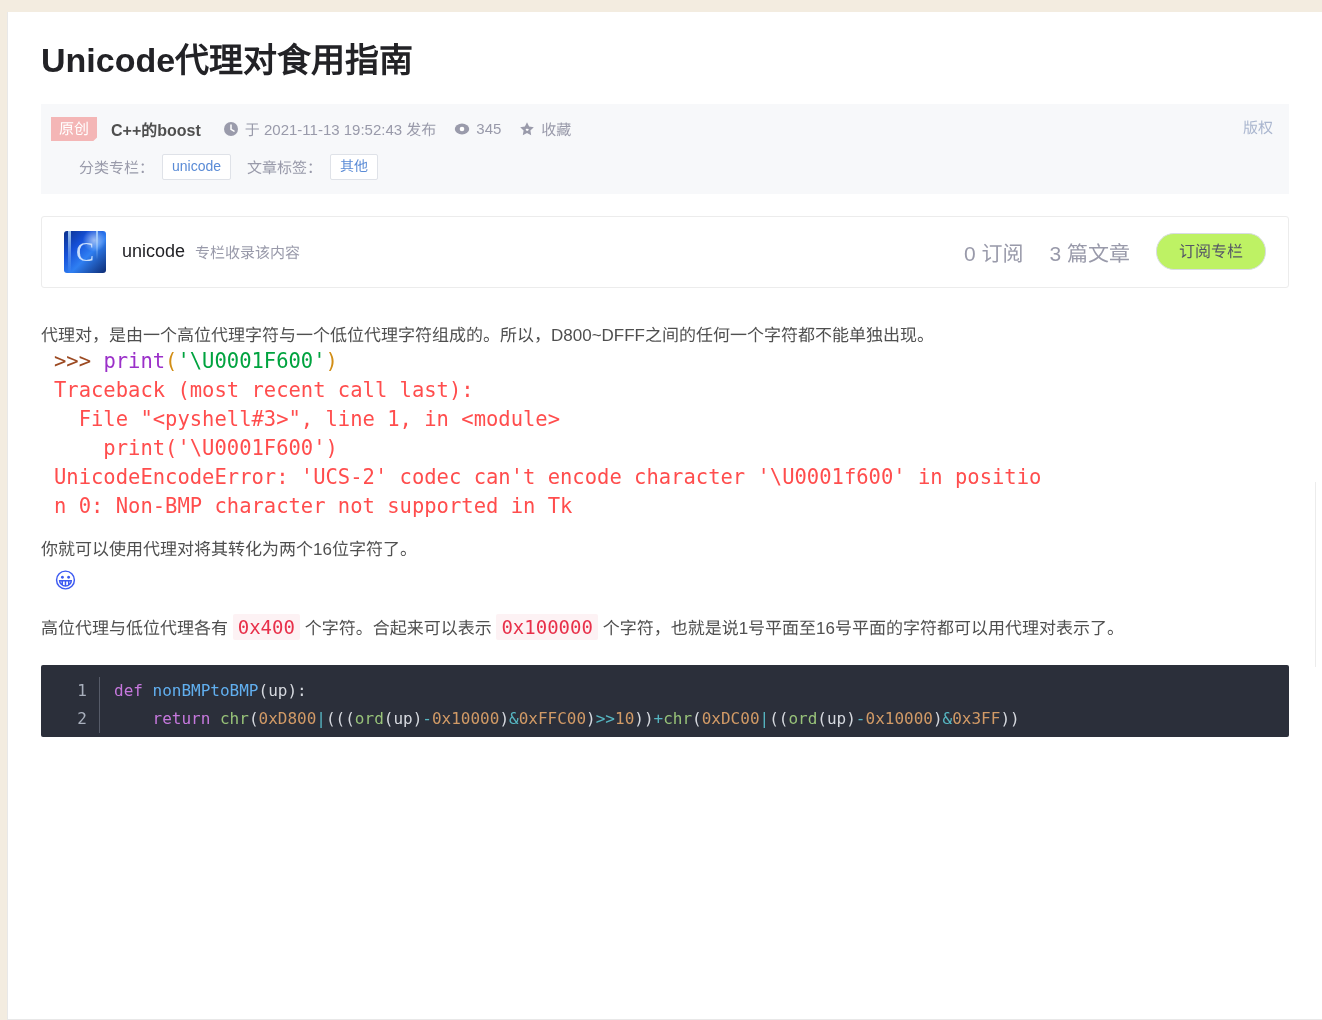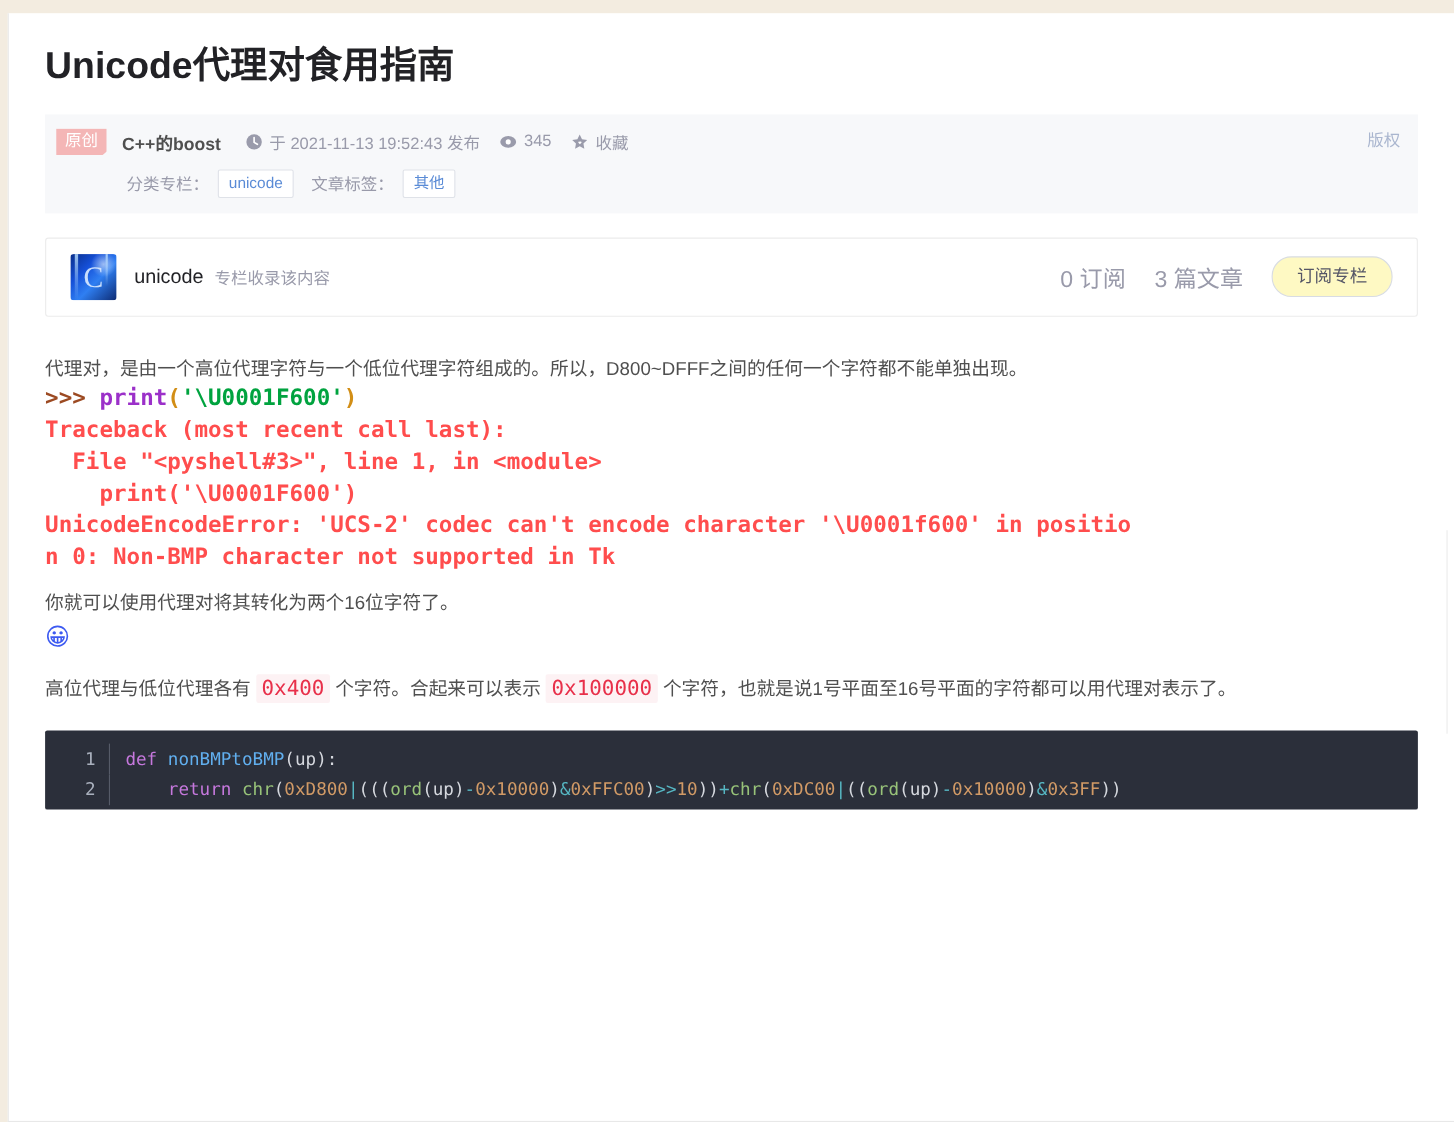--- a/index.html
+++ b/index.html
@@ -96,21 +96,21 @@
     top: 12px;
     font-size: 15px;
     color: #aab6cf;
     cursor: pointer;
   }
 
   .meta-row2 {
     display: flex;
     align-items: center;
     margin-top: 8px;
-    margin-left: 64px;
+    margin-left: 28px;
     gap: 0px;
     height: 30px;
   }
   .meta-label {
     font-size: 15px;
     color: #999aaa;
     margin-right: 8px;
   }
   .tag-chip {
     display: inline-block;
@@ -183,21 +183,21 @@
     align-items: center;
     gap: 26px;
   }
   .col-stat { font-size: 21px; color: #999aaa; }
   .btn-subscribe {
     border: 1px solid #d8dce3;
     border-radius: 18px;
     padding: 8px 22px;
     font-size: 16px;
     color: #555666;
-    background: #fef9c3;
+    background: #bef264;
     cursor: pointer;
     line-height: 1.2;
   }
 
   
   .article { margin-top: 32px; position: relative; }
   .para {
     font-size: 17px;
     color: #4f4f4f;
     line-height: 1.85;
@@ -227,23 +227,22 @@
     border-radius: 2px;
   }
 
   
   .console {
     font-family: "DejaVu Sans Mono", "Liberation Mono", monospace;
     font-size: 20.5px;
     line-height: 29px;
     white-space: pre;
     color: #ff4444;
-    margin: 0;
+    margin: 13px;
     letter-spacing: 0px;
-    font-weight: bold;
   }
   .console .prompt { color: #9c4a22; }
   .console .fn     { color: #9b30c9; }
   .console .punc   { color: #d28e16; }
   .console .str    { color: #00a33f; }
   .console .err    { color: #ff4d4d; }
   .c-block1 { margin-top: -24px; position: relative; }
   .c-block2 { margin-top: 0px; }
   .big-emoji {
     font-family: "DejaVu Sans", sans-serif;

